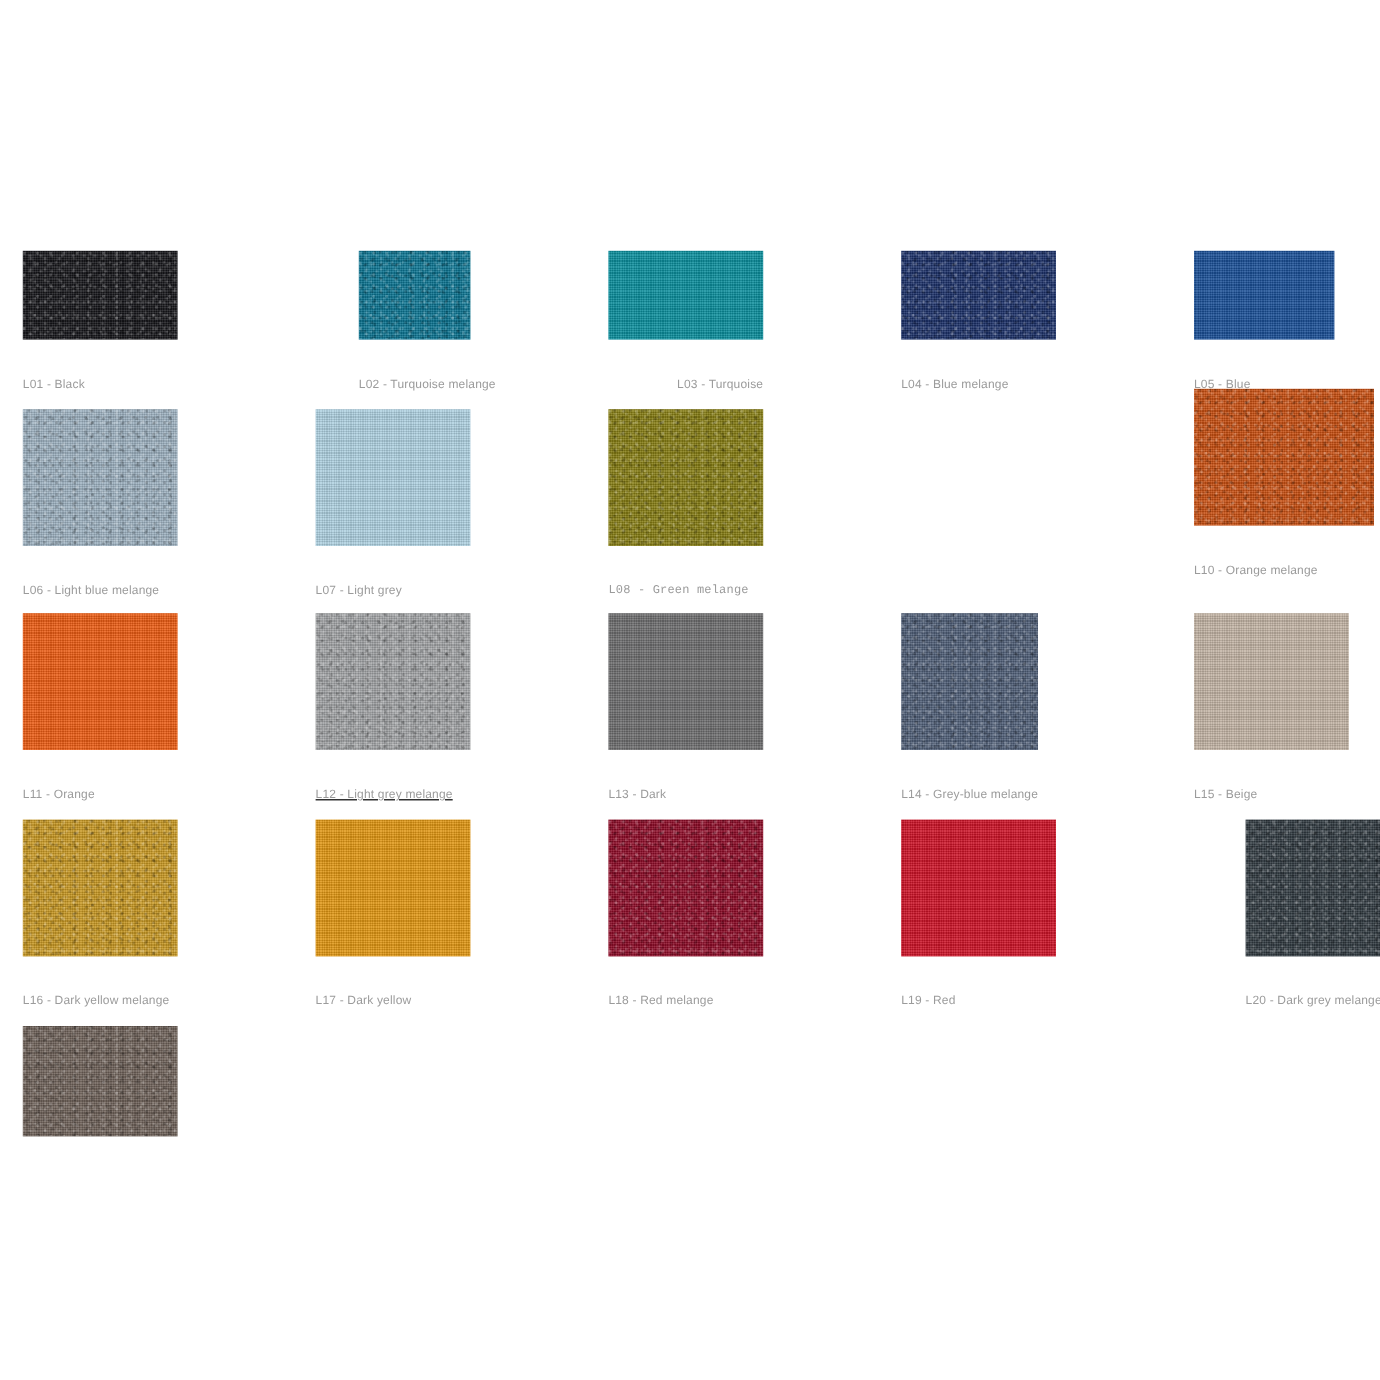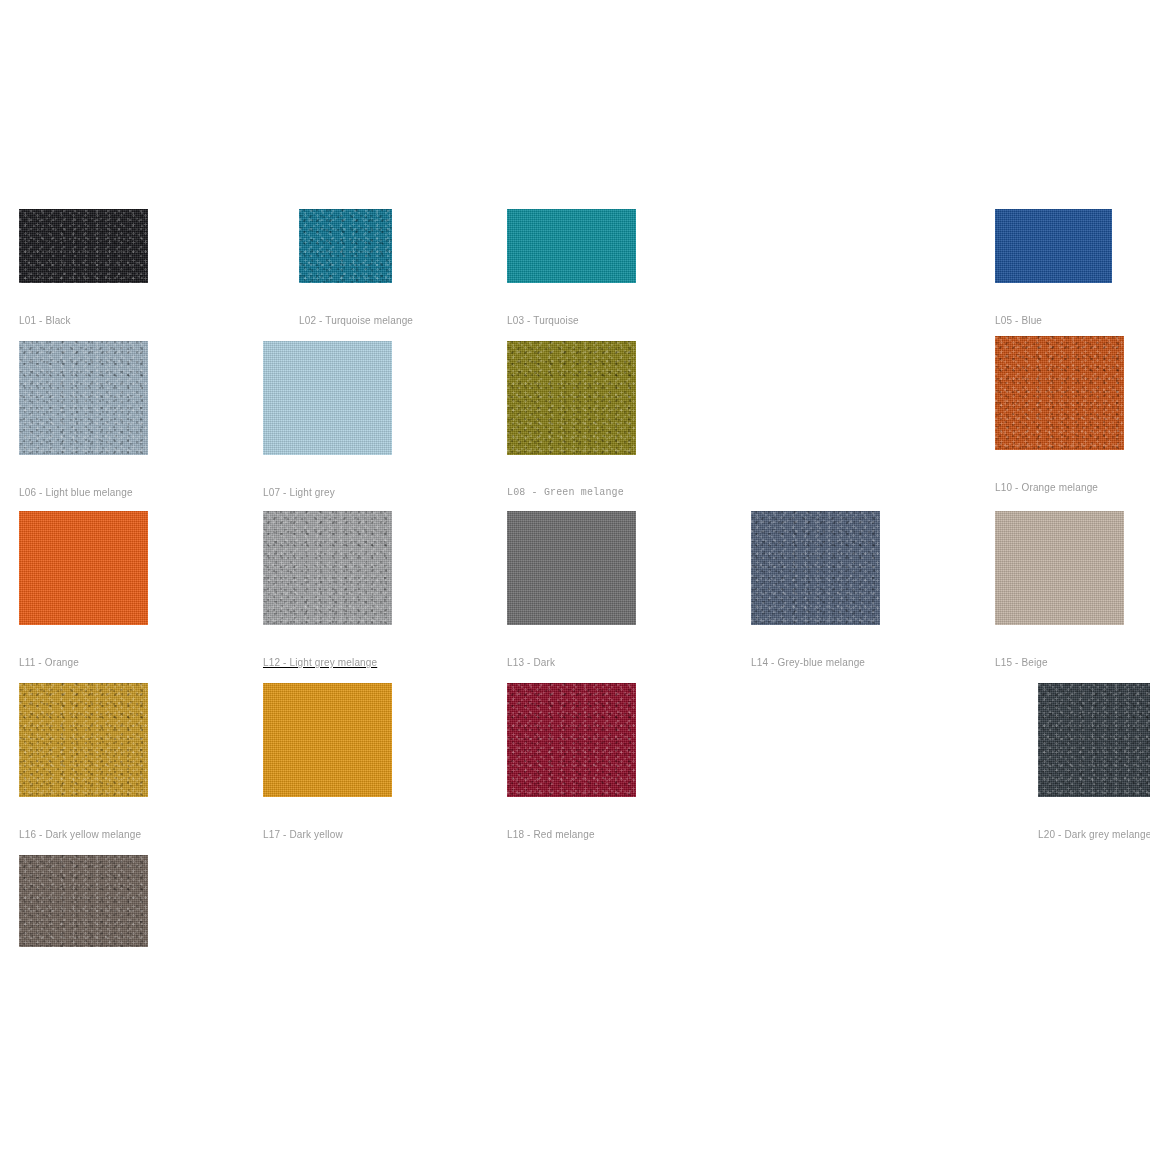--- a/index.html
+++ b/index.html
@@ -92,76 +92,84 @@
 
 <div id="swatch-grid">
     <div class="swatch-cell" style="left: 19px; top: 209px; width: 129px;">
       <div class="swatch-chip melange" title="L01 - Black" style="height: 74px; background-color: rgb(22, 22, 26);"></div>
       <div class="swatch-label">L01 - Black</div>
     </div>
     <div class="swatch-cell" style="left: 263px; top: 209px; width: 129px; padding-left: 36px;">
       <div class="swatch-chip melange" title="L02 - Turquoise melange" style="height: 74px; background-color: rgb(11, 115, 144);"></div>
       <div class="swatch-label">L02 - Turquoise melange</div>
     </div>
-    <div class="swatch-cell" style="left: 507px; top: 209px; width: 129px;">
+    <div class="swatch-cell" style="left: 507px; top: 209px; width: 129px; text-align: right;">
       <div class="swatch-chip" title="L03 - Turquoise" style="height: 74px; background-color: rgb(11, 142, 156);"></div>
       <div class="swatch-label">L03 - Turquoise</div>
+    </div>
+    <div class="swatch-cell" style="left: 751px; top: 209px; width: 129px;">
+      <div class="swatch-chip melange" title="L04 - Blue melange" style="height: 74px; background-color: rgb(27, 48, 104);"></div>
+      <div class="swatch-label">L04 - Blue melange</div>
     </div>
     <div class="swatch-cell" style="left: 995px; top: 209px; width: 117px;">
       <div class="swatch-chip" title="L05 - Blue" style="height: 74px; background-color: rgb(26, 79, 150);"></div>
       <div class="swatch-label">L05 - Blue</div>
     </div>
     <div class="swatch-cell" style="left: 19px; top: 341px; width: 129px;">
       <div class="swatch-chip melange" title="L06 - Light blue melange" style="height: 114px; background-color: rgb(156, 176, 191);"></div>
       <div class="swatch-label">L06 - Light blue melange</div>
     </div>
     <div class="swatch-cell" style="left: 263px; top: 341px; width: 129px;">
       <div class="swatch-chip" title="L07 - Light blue" style="height: 114px; background-color: rgb(174, 208, 224);"></div>
       <div class="swatch-label">L07 - Light grey</div>
     </div>
     <div class="swatch-cell" style="left: 507px; top: 341px; width: 129px; font-family: Liberation Mono, monospace;">
       <div class="swatch-chip melange" title="L08 - Green melange" style="height: 114px; background-color: rgb(133, 124, 18);"></div>
       <div class="swatch-label">L08 - Green melange</div>
     </div>
-    <div class="swatch-cell" style="left: 995px; top: 336px; width: 129px;">
+    <div class="swatch-cell" style="left: 995px; top: 324px; width: 150px;">
       <div class="swatch-chip melange" title="L10 - Orange melange" style="height: 114px; background-color: rgb(199, 78, 16);"></div>
       <div class="swatch-label">L10 - Orange melange</div>
     </div>
     <div class="swatch-cell" style="left: 19px; top: 511px; width: 129px;">
       <div class="swatch-chip" title="L11 - Orange" style="height: 114px; background-color: rgb(234, 91, 18);"></div>
       <div class="swatch-label">L11 - Orange</div>
     </div>
     <div class="swatch-cell" style="left: 263px; top: 511px; width: 129px; text-decoration: underline;">
       <div class="swatch-chip melange" title="L12 - Light grey melange" style="height: 114px; background-color: rgb(160, 162, 164);"></div>
       <div class="swatch-label">L12 - Light grey melange</div>
     </div>
     <div class="swatch-cell" style="left: 507px; top: 511px; width: 129px;">
       <div class="swatch-chip" title="L13 - Grey" style="height: 114px; background-color: rgb(109, 109, 110);"></div>
       <div class="swatch-label">L13 - Dark</div>
     </div>
-    <div class="swatch-cell" style="left: 751px; top: 511px; width: 129px;">
+    <div class="swatch-cell" style="left: 751px; top: 511px; width: 114px;">
       <div class="swatch-chip melange" title="L14 - Grey-blue melange" style="height: 114px; background-color: rgb(78, 93, 118);"></div>
       <div class="swatch-label">L14 - Grey-blue melange</div>
     </div>
     <div class="swatch-cell" style="left: 995px; top: 511px; width: 129px;">
       <div class="swatch-chip" title="L15 - Beige" style="height: 114px; background-color: rgb(194, 179, 164);"></div>
       <div class="swatch-label">L15 - Beige</div>
     </div>
     <div class="swatch-cell" style="left: 19px; top: 683px; width: 129px;">
       <div class="swatch-chip melange" title="L16 - Dark yellow melange" style="height: 114px; background-color: rgb(199, 151, 34);"></div>
       <div class="swatch-label">L16 - Dark yellow melange</div>
     </div>
     <div class="swatch-cell" style="left: 263px; top: 683px; width: 129px;">
       <div class="swatch-chip" title="L17 - Dark yellow" style="height: 114px; background-color: rgb(224, 150, 18);"></div>
       <div class="swatch-label">L17 - Dark yellow</div>
     </div>
     <div class="swatch-cell" style="left: 507px; top: 683px; width: 129px;">
       <div class="swatch-chip melange" title="L18 - Red melange" style="height: 114px; background-color: rgb(140, 10, 38);"></div>
       <div class="swatch-label">L18 - Red melange</div>
     </div>
+    <div class="swatch-cell" style="left: 751px; top: 683px; width: 129px;">
+      <div class="swatch-chip" title="L19 - Red" style="height: 114px; background-color: rgb(204, 18, 39);"></div>
+      <div class="swatch-label">L19 - Red</div>
+    </div>
     <div class="swatch-cell" style="left: 1038px; top: 683px; width: 129px;">
       <div class="swatch-chip melange" title="L20 - Dark grey melange" style="height: 114px; background-color: rgb(49, 58, 65);"></div>
       <div class="swatch-label">L20 - Dark grey melange</div>
     </div>
     <div class="swatch-cell" style="left: 19px; top: 855px; width: 129px;">
       <div class="swatch-chip melange" title="" style="height: 92px; background-color: rgb(109, 96, 88);"></div>
       <div class="swatch-label"></div>
     </div>
   </div>
 

